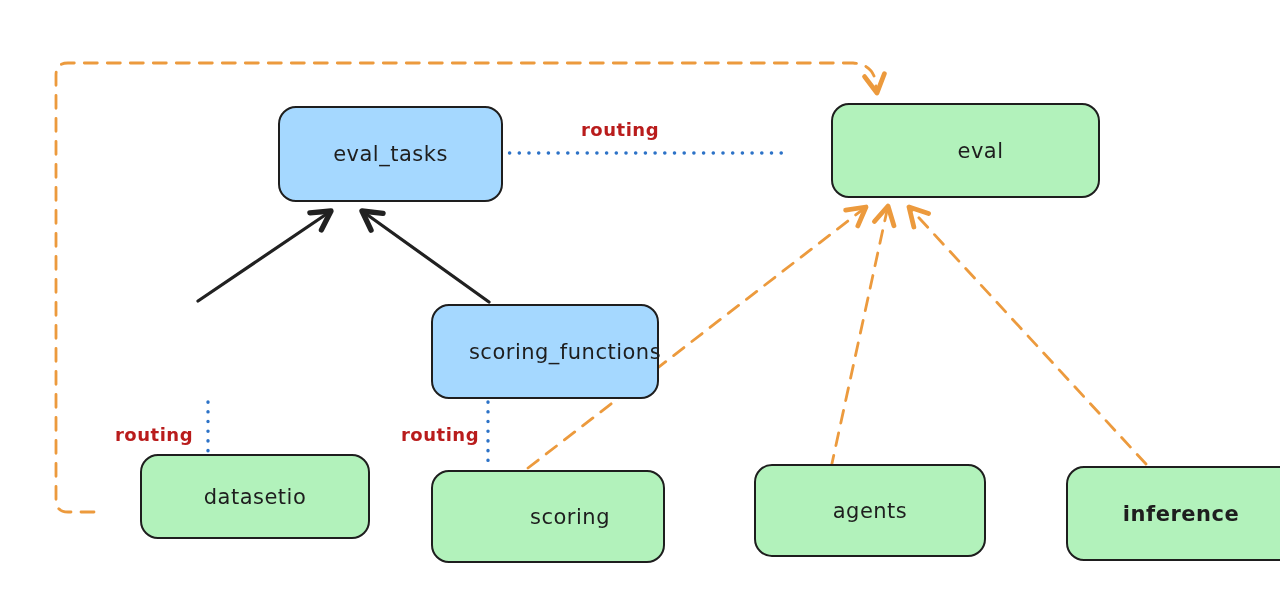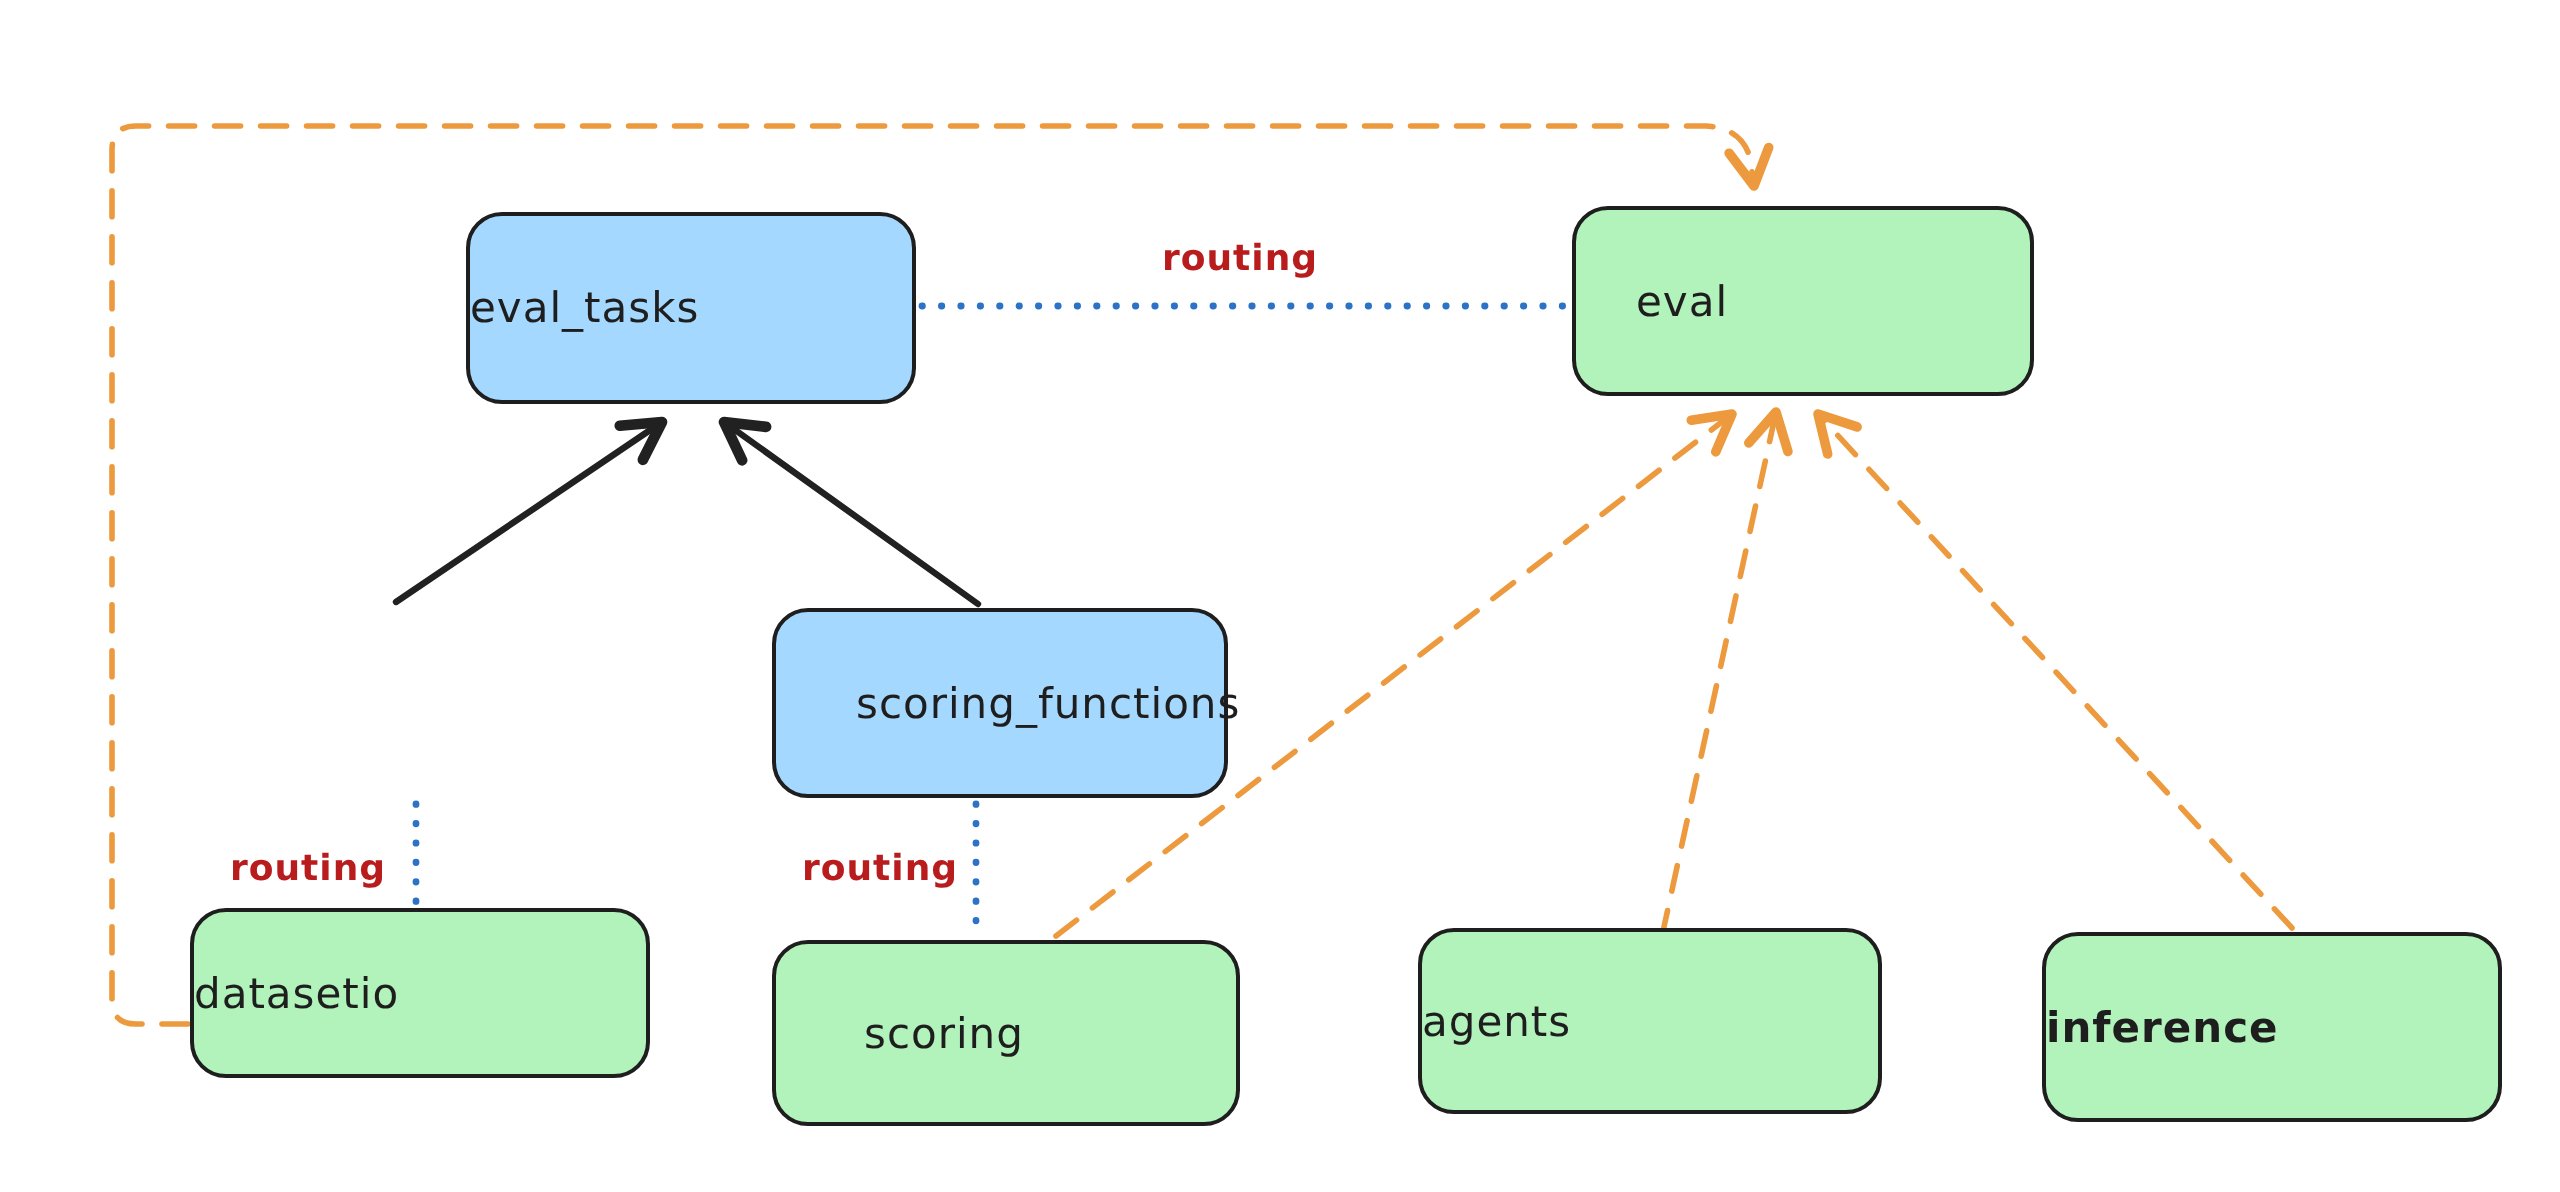--- a/index.html
+++ b/index.html
@@ -21,29 +21,31 @@
     width: 1280px;
     height: 596px;
   }
   .node {
     position: absolute;
     box-sizing: border-box;
     border: 2.5px solid #1e1e1e;
     border-radius: 18px;
     display: flex;
     align-items: center;
+    justify-content: center;
     font-size: 21px;
     color: #1e1e1e;
     letter-spacing: 0.5px;
+    margin-left: 45px;
   }
   .node-blue  { background: #a5d8ff; }
   .node-green { background: #b2f2bb; }
 
   .node-eval-tasks        { left: 233px;  top: 106px; width: 225px; height: 96px; }
-  .node-eval              { left: 786px;  top: 103px; width: 231px; height: 95px; padding-left: 30px; }
+  .node-eval              { left: 786px;  top: 103px; width: 269px; height: 95px; padding-left: 30px; }
   .node-datasets          { left: 97px;   top: 304px; width: 231px; height: 95px; }
   .node-scoring-functions { left: 386px;  top: 304px; width: 228px; height: 95px; padding-left: 40px; }
   .node-datasetio         { left: 95px;   top: 454px; width: 230px; height: 85px; }
   .node-scoring           { left: 386px;  top: 470px; width: 234px; height: 93px; padding-left: 44px; }
   .node-agents            { left: 709px;  top: 464px; width: 232px; height: 93px; }
   .node-inference         { left: 1021px; top: 466px; width: 230px; height: 95px; font-weight: bold; }
 
   .edge-label {
     position: absolute;
     color: #b91c1c;

